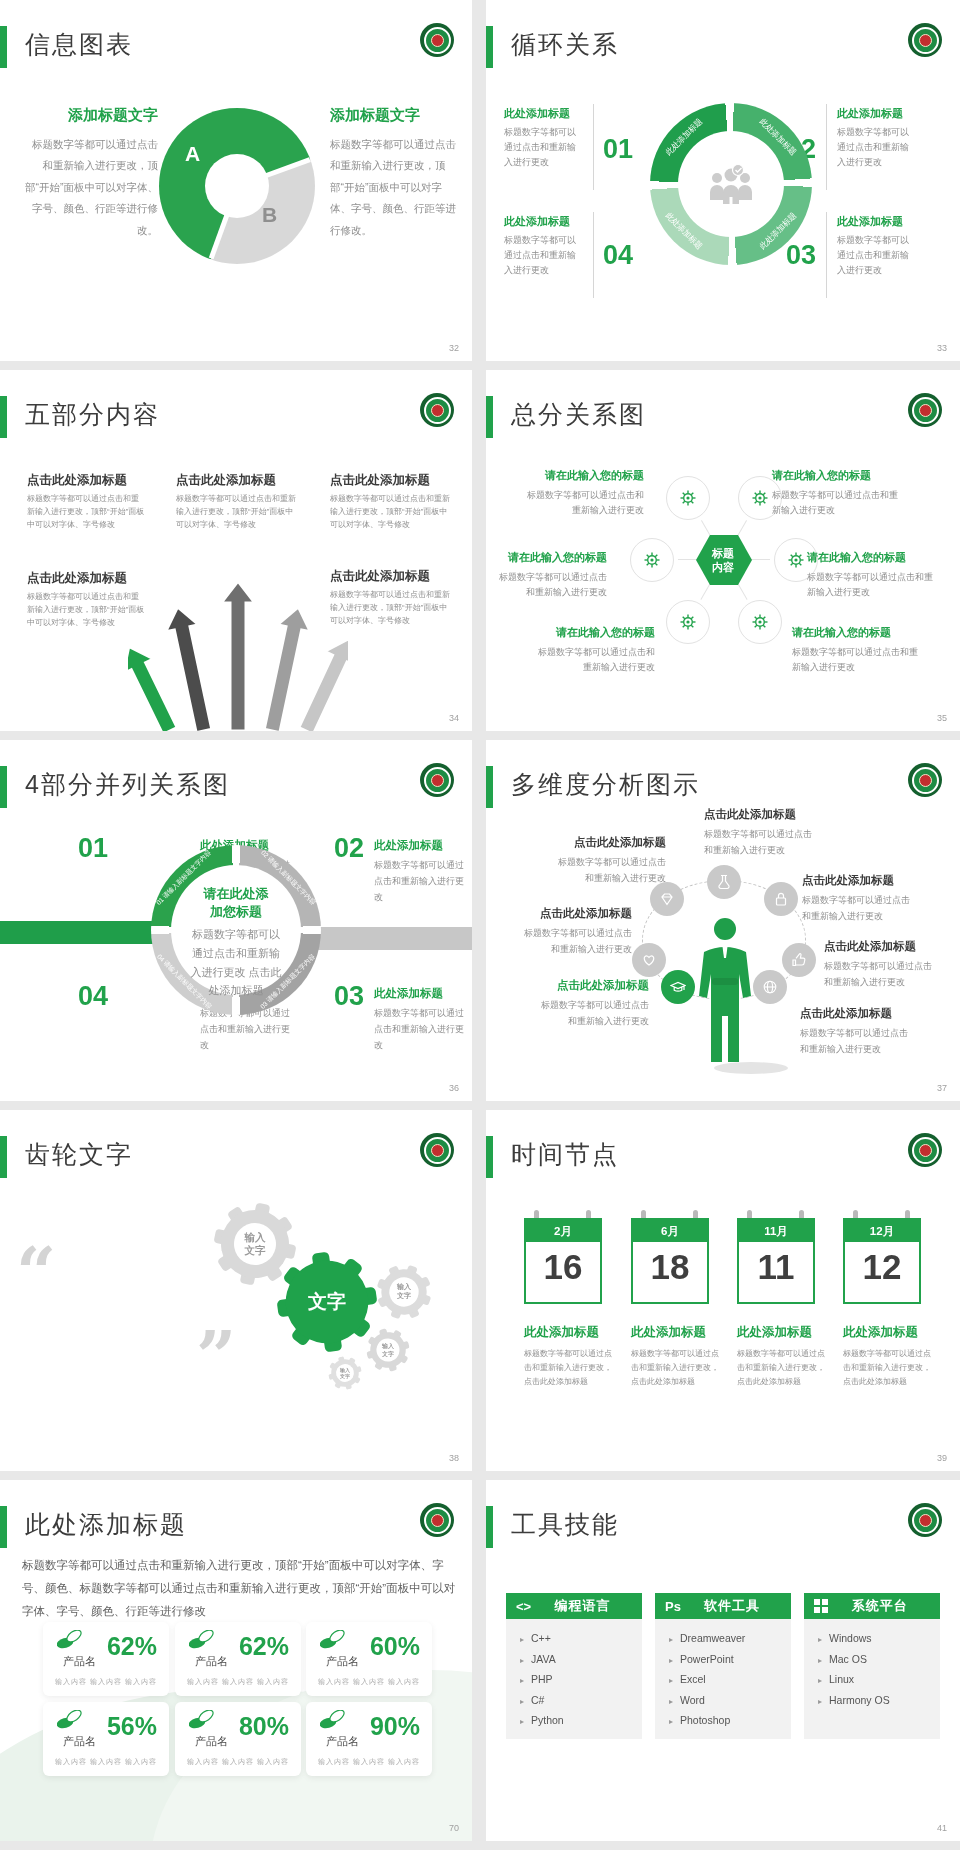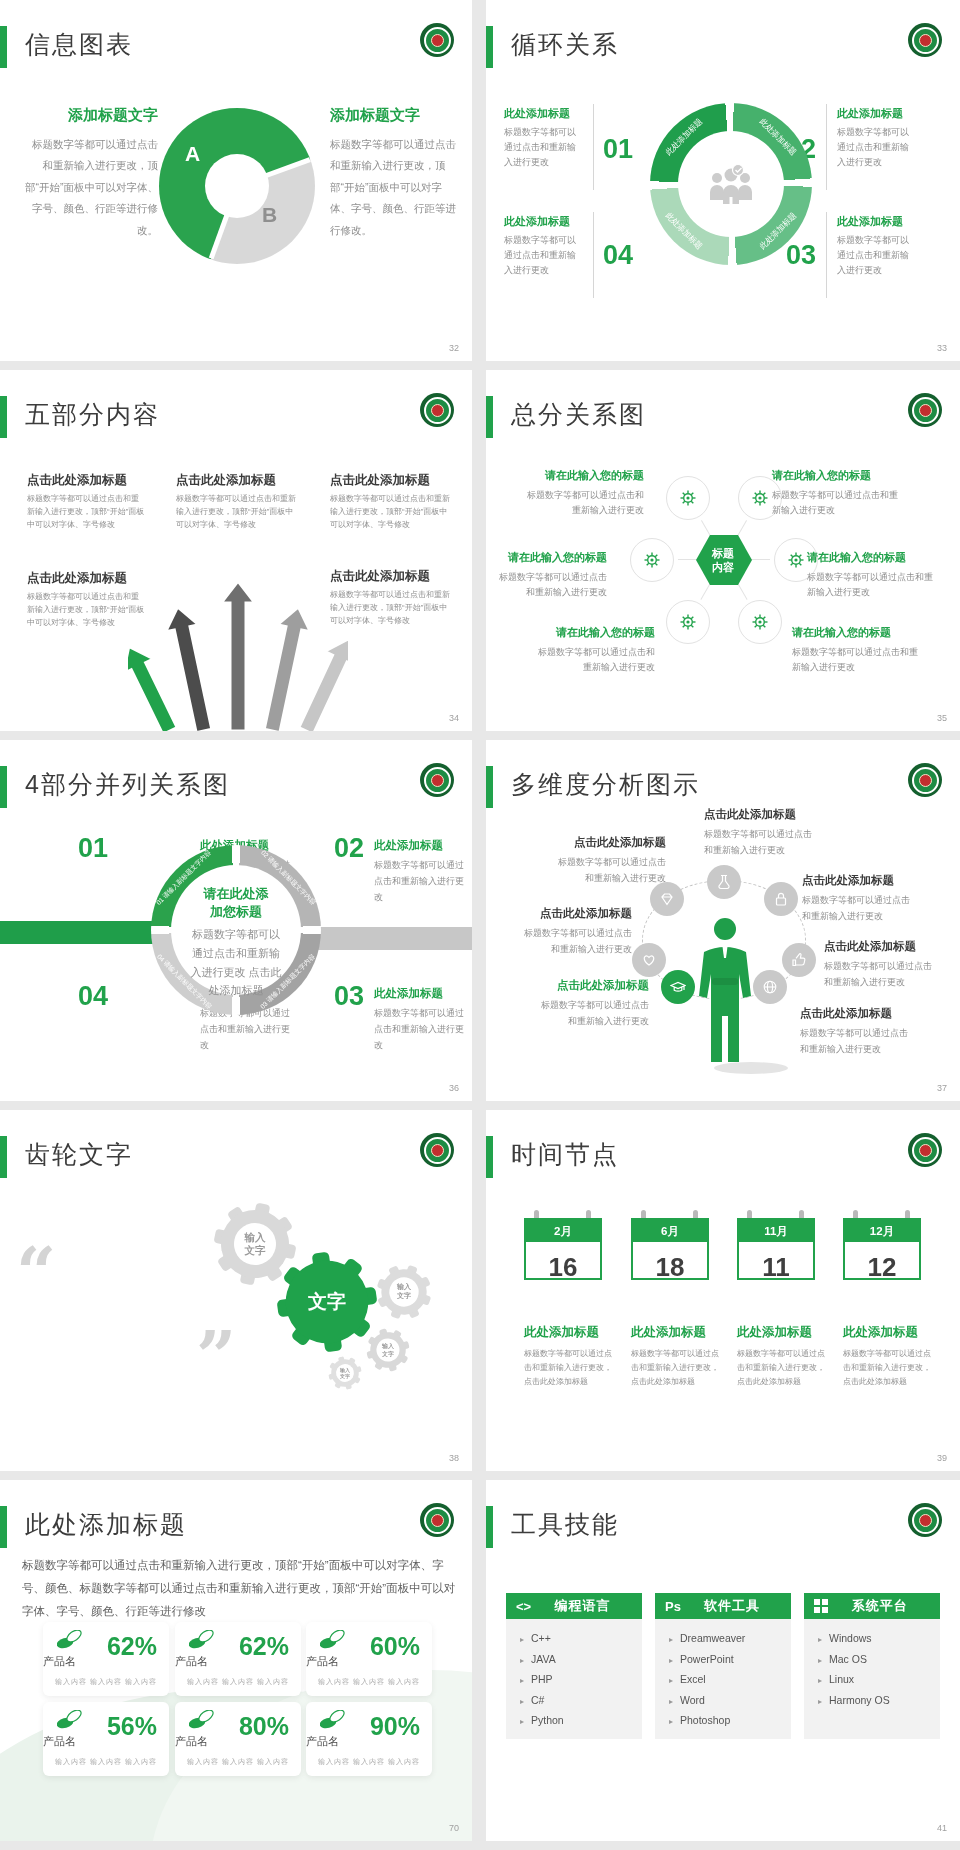--- a/index.html
+++ b/index.html
@@ -24,23 +24,23 @@
   .bignum{position:absolute;font-weight:bold;color:var(--green)}
   .arcT{position:absolute;color:#fff;white-space:nowrap}
   .ghex{position:absolute;width:44px;height:44px;border-radius:50%;background:#fff;border:1px solid #e2e2e2;display:flex;align-items:center;justify-content:center;box-shadow:0 0 0 4px #fff}
   .hline{position:absolute;height:1px;background:#e3e3e3}
   .ic{position:absolute;width:34px;height:34px;border-radius:50%;background:#c9c9c9;display:flex;align-items:center;justify-content:center}
   .glabel{position:absolute;transform:translate(-50%,-50%);text-align:center;color:#9a9a9a;line-height:1.25;font-weight:bold}
   .cal{position:absolute;width:78px}
   .cal .pin{position:absolute;width:5px;height:16px;border-radius:3px;background:#b9b9b9;top:0}
   .cal .box{position:absolute;top:8px;left:0;right:0;border:2px solid var(--green)}
   .cal .mon{height:22px;background:var(--green);color:#fff;font-size:11.5px;font-weight:bold;text-align:center;line-height:22px}
-  .cal .day{height:36px;background:#fff;font-size:26px;font-weight:bold;color:#3f3f3f;text-align:center;line-height:50px}
+  .cal .day{height:60px;background:#fff;font-size:35px;font-weight:bold;color:#3f3f3f;text-align:center;line-height:50px}
   .pcard{position:absolute;width:126px;height:74px;background:#fff;border-radius:6px;box-shadow:0 2px 6px rgba(0,0,0,0.07)}
-  .pcard .nm{position:absolute;left:0;top:32px;font-size:11px;color:#4a4a4a}
+  .pcard .nm{position:absolute;left:20px;top:32px;font-size:11px;color:#4a4a4a}
   .pcard .pc{position:absolute;right:12px;top:10px;font-size:25px;font-weight:bold;color:var(--green)}
   .pcard .sb{position:absolute;left:0;right:0;bottom:9px;text-align:center;font-size:7px;color:#aaa;letter-spacing:1px}
   .tpanel{position:absolute;top:113px;width:136px}
   .tpanel .th{height:26px;background:var(--green);display:flex;align-items:center;color:#fff}
   .tpanel .th .tic{margin-left:10px;font-weight:bold;font-size:13px}
   .tpanel .th .tlb{flex:1;text-align:center;font-size:13px;font-weight:bold;letter-spacing:1px;margin-right:8px}
   .tpanel .tb{background:#f2f2f2;height:120px;padding:10px 0 0 14px}
   .tpanel .ti{font-size:10.5px;color:#555;line-height:19.5px}
   .tpanel .ti::before{content:"▸";color:#999;font-size:8px;margin-right:7px}
   .win{display:grid;grid-template-columns:6px 6px;grid-template-rows:6px 6px;gap:1.5px;margin-left:10px}

